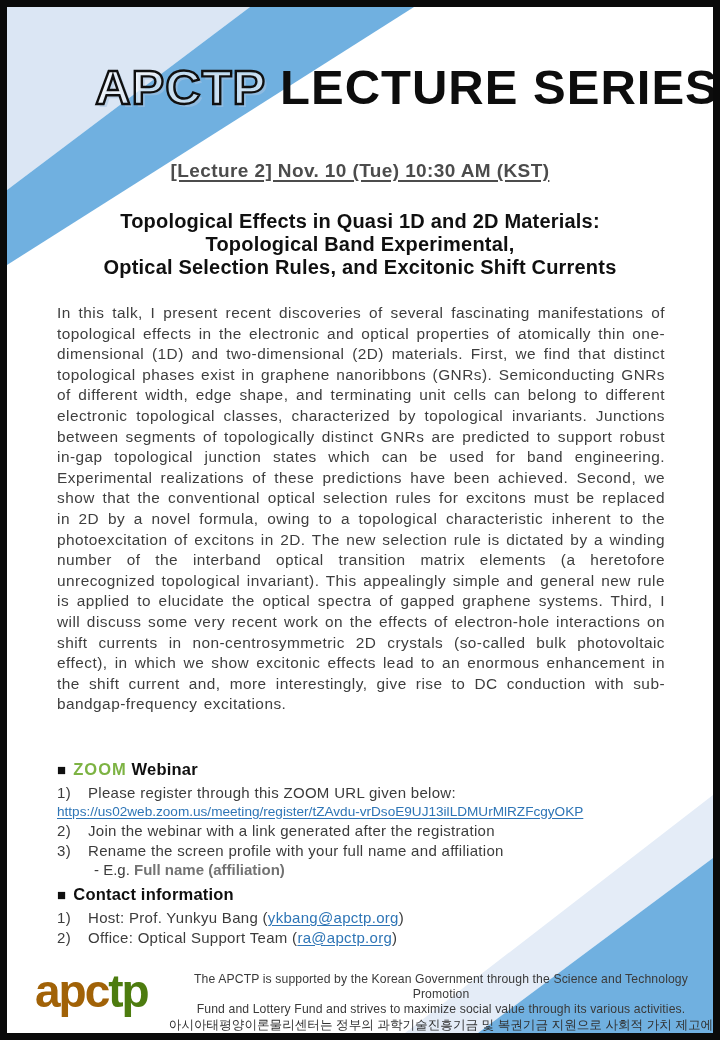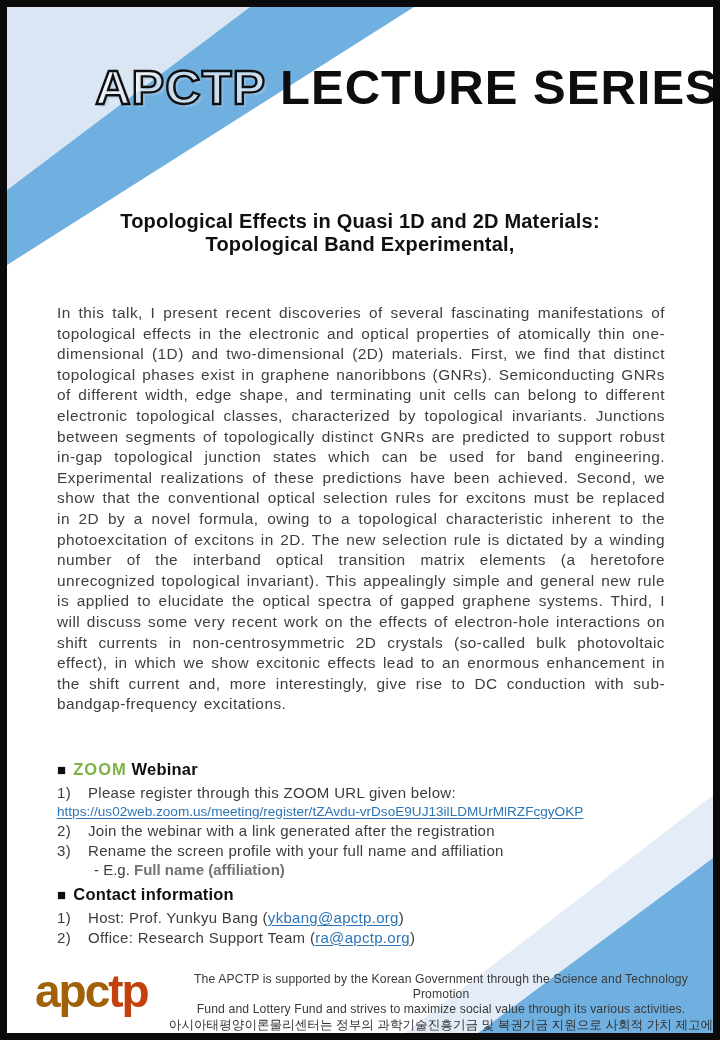--- a/index.html
+++ b/index.html
@@ -88,21 +88,21 @@
 
   
   .footer {
     position:absolute; left:0; bottom:0; width:100%; height:75px;
   }
   .logo {
     position:absolute; left:28px; top:6px;
     font-size:46px; font-weight:700; letter-spacing:-2px;
   }
   .logo .navy { color:#a16207; }
-  .logo .blue { color:#c2410c; }
+  .logo .blue { color:#4d7c0f; }
   .footer-text {
     position:absolute; left:160px; top:14px; width:548px;
     text-align:center; color:#3a3a3a;
   }
   .footer-text .en { font-size:12.2px; line-height:14.8px; letter-spacing:0.01em; }
   .footer-text .kr { font-size:12.6px; line-height:16px; color:#2f2f2f; margin-top:1px; }
 </style>
 </head>
 <body>
 
@@ -113,24 +113,26 @@
   <div class="stripe stripe-br-light"></div>
   <div class="stripe stripe-br-medium"></div>
 
   <div class="content">
 
     <div class="banner">
       <span class="outline">APCTP</span>
       <span class="solid"> LECTURE SERIES</span>
     </div>
 
+    <div class="session">[Lecture 2] Nov. 10 (Tue) 10:30 AM (KST)</div>
 
     <div class="lecture-title">
       <div>Topological Effects in Quasi 1D and 2D Materials:</div>
       <div>Topological Band Experimental,</div>
+      <div>Optical Selection Rules, and Excitonic Shift Currents</div>
     </div>
 
     <div class="abstract">In this talk, I present recent discoveries of several fascinating manifestations of topological effects in the electronic and optical properties of atomically thin one-dimensional (1D) and two-dimensional (2D) materials. First, we find that distinct topological phases exist in graphene nanoribbons (GNRs). Semiconducting GNRs of different width, edge shape, and terminating unit cells can belong to different electronic topological classes, characterized by topological invariants.  Junctions between segments of topologically distinct GNRs are predicted to support robust in-gap topological junction states which can be used for band engineering.  Experimental realizations of these predictions have been achieved.  Second, we show that the conventional optical selection rules for excitons must be replaced in 2D by a novel formula, owing to a topological characteristic inherent to the photoexcitation of excitons in 2D. The new selection rule is dictated by a winding number of the interband optical transition matrix elements (a heretofore unrecognized topological invariant). This appealingly simple and general new rule is applied to elucidate the optical spectra of gapped graphene systems.  Third, I will discuss some very recent work on the effects of electron-hole interactions on shift currents in non-centrosymmetric 2D crystals (so-called bulk photovoltaic effect), in which we show excitonic effects lead to an enormous enhancement in the shift current and, more interestingly, give rise to DC conduction with sub-bandgap-frequency excitations.</div>
 
     <div class="section sec-webinar">
       <div class="sec-head">
         <span class="bullet">■</span><span class="zoom-green">ZOOM</span> <span>Webinar</span>
       </div>
       <div class="num-item">
         <span class="num">1)</span>
@@ -155,21 +157,21 @@
     <div class="section sec-contact">
       <div class="sec-head">
         <span class="bullet">■</span><span>Contact information</span>
       </div>
       <div class="num-item">
         <span class="num">1)</span>
         <span class="txt"><span>Host: Prof. Yunkyu Bang (</span><a class="link" href="#">ykbang@apctp.org</a><span>)</span></span>
       </div>
       <div class="num-item">
         <span class="num">2)</span>
-        <span class="txt"><span>Office: Research Support Team (</span><a class="link" href="#">ra@apctp.org</a><span>)</span></span>
+        <span class="txt"><span>Office: Optical Support Team (</span><a class="link" href="#">ra@apctp.org</a><span>)</span></span>
       </div>
     </div>
 
     <div class="footer">
       <div class="logo">
         <span class="navy">apc</span><span class="blue">tp</span>
       </div>
       <div class="footer-text">
         <div class="en">The APCTP is supported by the Korean Government through the Science and Technology Promotion</div>
         <div class="en">Fund and Lottery Fund and strives to maximize social value through its various activities.</div>

